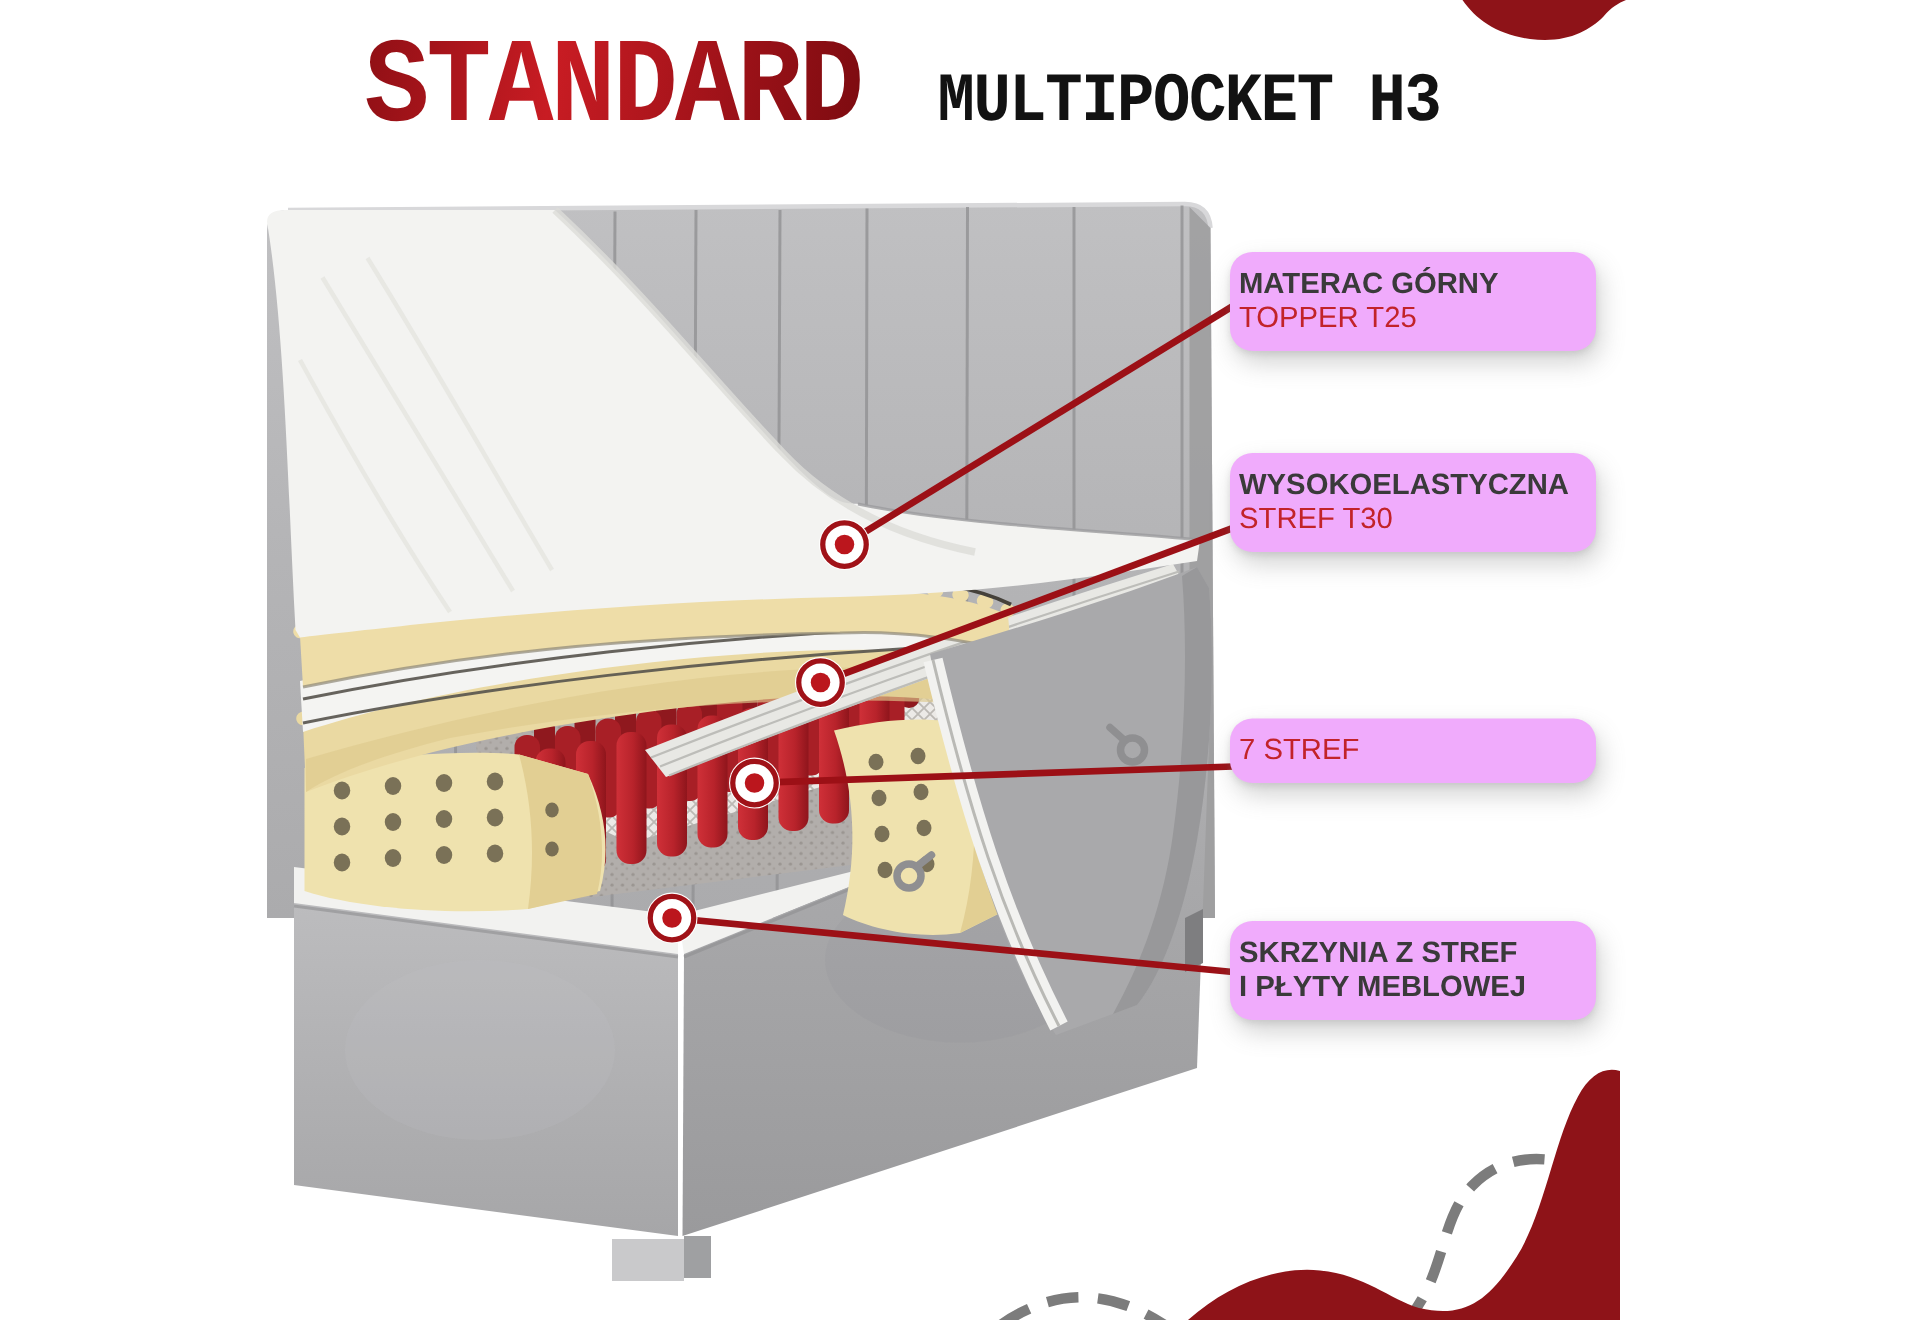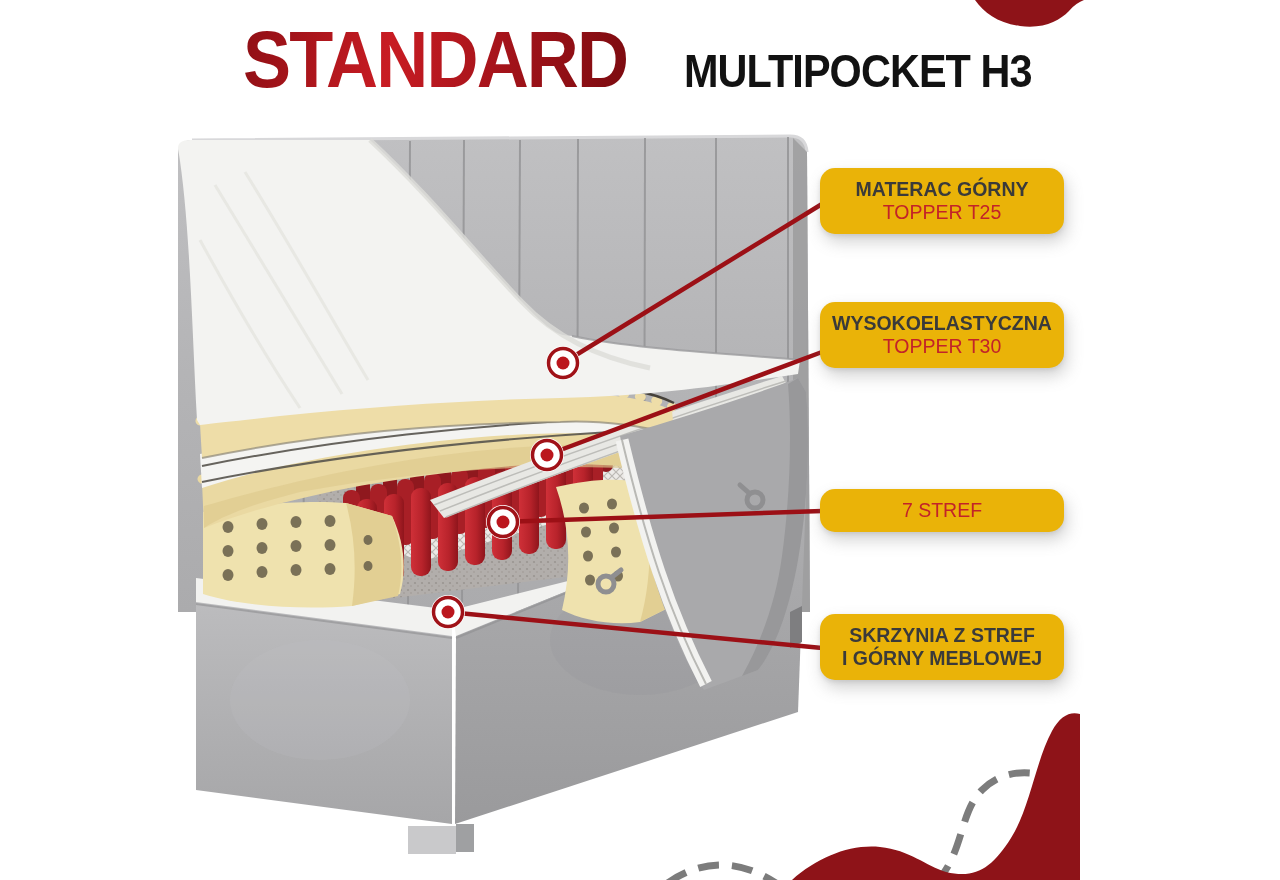--- a/index.html
+++ b/index.html
@@ -6,40 +6,40 @@
   body{
     width:1280px;height:880px;position:relative;overflow:hidden;
     background:#ffffff;font-family:"Liberation Sans", sans-serif;
     -webkit-font-smoothing:antialiased;
   }
   .stage{position:absolute;inset:0;width:1280px;height:880px;}
 
   
   .title-row{
     position:absolute;left:243px;top:18px;height:90px;
-    display:flex;align-items:baseline;white-space:nowrap;
+    display:flex;align-items:baseline;white-space:nowrap;font-family:Liberation Mono, monospace;
   }
   .title-brand{
     font-size:80px;font-weight:800;letter-spacing:-2px;line-height:1.05;
     display:inline-block;transform:scaleX(.9);transform-origin:left bottom;
     background:linear-gradient(100deg,#8f0f15 0%,#c81c23 38%,#a3131a 68%,#7c0b10 100%);
     -webkit-background-clip:text;background-clip:text;color:transparent;
   }
   .title-model{
     font-size:46px;font-weight:700;letter-spacing:-1px;color:#121212;
     display:inline-block;transform:scaleX(.9);transform-origin:left bottom;
     margin-left:14px;
   }
 
   
   .callout{
     position:absolute;left:820px;width:232px;
-    background:#eab308;border-radius:15px;
+    background:#f0abfc;border-radius:15px;
     box-shadow:3px 8px 16px rgba(110,110,110,.30), 0 2px 4px rgba(120,120,120,.18);
-    padding:10px 6px;text-align:center;z-index:30;
+    padding:10px 6px;z-index:30;
   }
   .c-line{font-size:19.5px;line-height:23px;font-weight:600;}
   .c-dark{color:#3a3a3a;}
   .c-red{color:#c22329;font-weight:400;}
 
   svg{position:absolute;inset:0;}
 </style>
 </head>
 <body>
 
@@ -278,23 +278,23 @@
   <span class="title-model">MULTIPOCKET H3</span>
 </div>
 
 <div class="callout" style="top:168px">
   <div class="c-line c-dark">MATERAC GÓRNY</div>
   <div class="c-line c-red">TOPPER T25</div>
 </div>
 
 <div class="callout" style="top:302px">
   <div class="c-line c-dark">WYSOKOELASTYCZNA</div>
-  <div class="c-line c-red">TOPPER T30</div>
-</div>
-
-<div class="callout" style="top:489px">
+  <div class="c-line c-red">STREF T30</div>
+</div>
+
+<div class="callout" style="top:479px">
   <div class="c-line c-red">7 STREF</div>
 </div>
 
 <div class="callout" style="top:614px">
   <div class="c-line c-dark">SKRZYNIA Z STREF</div>
-  <div class="c-line c-dark">I GÓRNY MEBLOWEJ</div>
+  <div class="c-line c-dark">I PŁYTY MEBLOWEJ</div>
 </div>
 
 </body></html>

